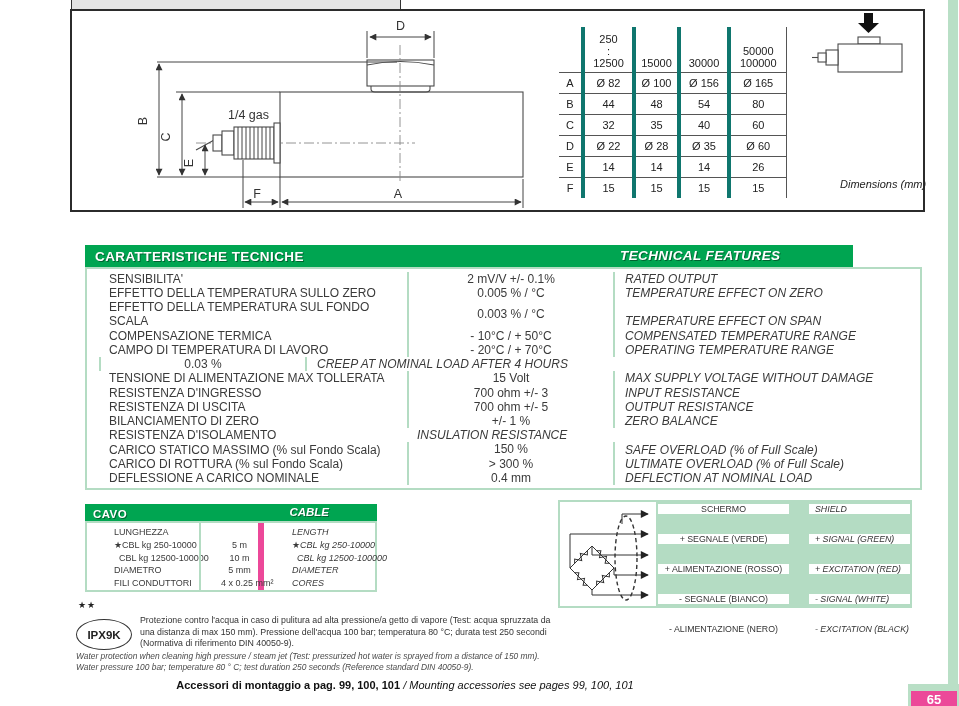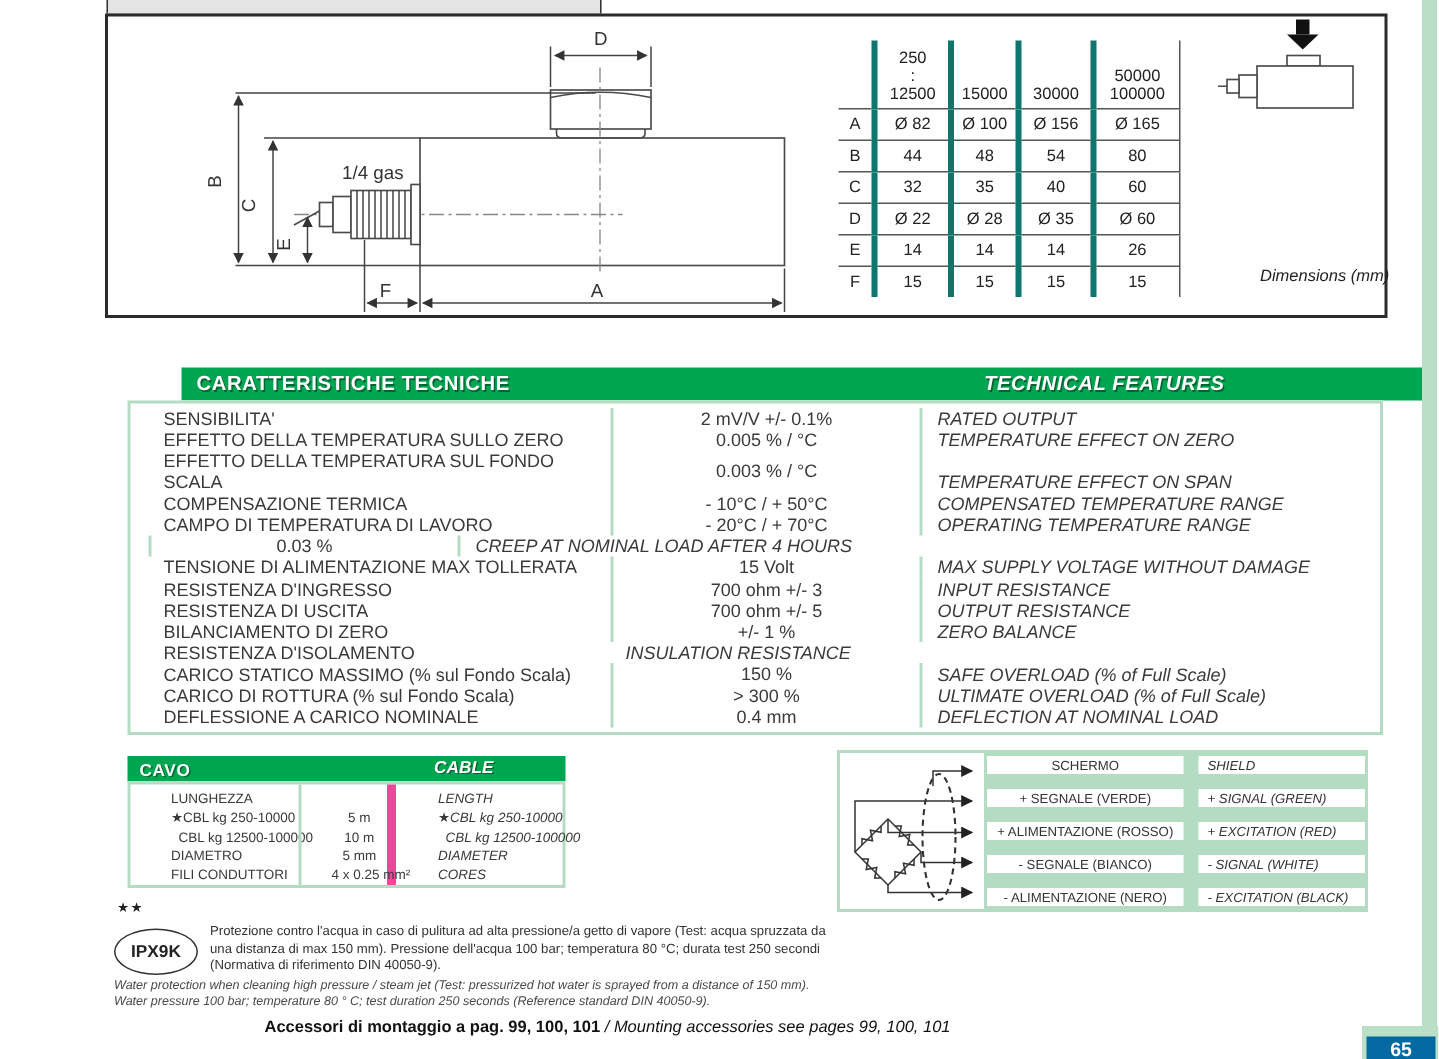--- a/index.html
+++ b/index.html
@@ -24,21 +24,21 @@
   #dims-table td,#dims-table th{padding:0;text-align:center;font-size:11px;font-weight:normal;color:#222;}
   #dims-table thead th{vertical-align:bottom;padding-bottom:3px;white-space:pre-line;line-height:12px;height:42px;}
   #dims-table .vln{border-left:4px solid #0f766e;}
   #dims-table .vlnr{border-right:1px solid #555;}
   #dims-table tbody td{border-top:1px solid #555;height:20px;}
   .dt-lbl{font-weight:bold;}
   #dims-caption{left:840px;top:178px;font-size:11px;font-style:italic;color:#222;}
 
   
   .greenbar{background:#00a551;color:#fff;text-shadow:1px 1px 0 rgba(0,0,0,0.4);}
-  #spec-bar{left:85px;top:245px;width:837px;height:22px;line-height:22px;margin-left:36px;}
+  #spec-bar{left:85px;top:245px;width:768px;height:22px;line-height:22px;}
   #spec-bar .it{font-weight:bold;font-size:13.5px;padding-left:10px;letter-spacing:0.4px;}
   #spec-bar .en{position:absolute;left:535px;top:0;font-weight:bold;font-style:italic;font-size:13.5px;letter-spacing:0.4px;}
 
   
   #spec-body{left:85px;top:267px;width:837px;height:223px;border:2px solid #b4dcc3;box-sizing:border-box;
              display:flex;flex-direction:column;padding:3px 0;background:#fff;}
   .spec-row{flex:1;display:flex;align-items:flex-end;font-size:12px;padding-left:12px;}
   .spec-it{width:308px;box-sizing:border-box;padding-left:10px;}
   .spec-val{width:208px;box-sizing:border-box;border-left:2px solid #b4dcc3;border-right:2px solid #b4dcc3;
             align-self:stretch;display:flex;align-items:center;justify-content:center;text-align:center;}
@@ -53,41 +53,41 @@
   .cav-line{height:12.8px;line-height:12.8px;font-size:9px;white-space:pre;margin-left:20px;}
   #cav-col-it{width:112px;box-sizing:border-box;padding:3px 0 0 7px;}
   #cav-col-val{width:65px;box-sizing:border-box;border-left:2px solid #b4dcc3;border-right:6px solid #ec4899;
                text-align:center;padding-top:3px;}
   #cav-col-en{flex:1;padding:3px 0 0 8px;font-style:italic;}
 
   
   #wire-box{left:558px;top:500px;width:354px;height:108px;border:2px solid #b4dcc3;box-sizing:border-box;background:#fff;}
   #bridge-svg{left:560px;top:502px;width:94px;height:104px;}
   #wire-table{left:656px;top:502px;width:256px;height:104px;box-sizing:border-box;background:#b4dcc3;
-              display:grid;grid-template-columns:131px 1fr;grid-auto-rows:1fr;gap:10px;padding:2px;}
+              display:grid;grid-template-columns:131px 1fr;grid-auto-rows:1fr;gap:20px;padding:2px;}
   #wire-table>div{background:#fff;display:flex;align-items:center;font-size:8.8px;color:#333;}
   .wt-it{justify-content:center;text-align:center;}
   .wt-en{font-style:italic;padding-left:6px;}
 
   
   #stars{left:78px;top:600px;font-size:9px;letter-spacing:1px;color:#222;}
   #ipx-oval{left:76px;top:619px;width:54px;height:29px;border:1.6px solid #333;border-radius:50%;
             display:flex;align-items:center;justify-content:center;font-weight:bold;font-size:11.5px;color:#222;}
   #prot-it{left:140px;top:615px;width:412px;font-size:8.8px;line-height:11.5px;color:#333;}
   #prot-en{left:76px;top:651px;width:482px;font-size:8.4px;line-height:10.5px;font-style:italic;color:#4a4a4a;}
 
   
   #footer{left:85px;top:679px;width:640px;text-align:center;font-size:11px;color:#111;}
   #footer .b{font-weight:bold;}
   #footer .i{font-style:italic;}
 
   
   #band{left:948px;top:0;width:10px;height:684px;background:#b9dfc6;}
   #corner{left:908px;top:684px;width:51px;height:22px;background:#b9dfc6;}
-  #pagenum{left:911px;top:691px;width:46px;height:15px;background:#0369a1;overflow:hidden;
+  #pagenum{left:911px;top:691px;width:46px;height:15px;background:#ec4899;overflow:hidden;
            text-align:center;color:#fff;font-weight:bold;font-size:13px;line-height:17px;}
 </style>
 </head>
 <body>
 
 <div id="page">
 
   <div id="grey-bar" class="abs"></div>
   <div id="frame" class="abs"></div>
 

